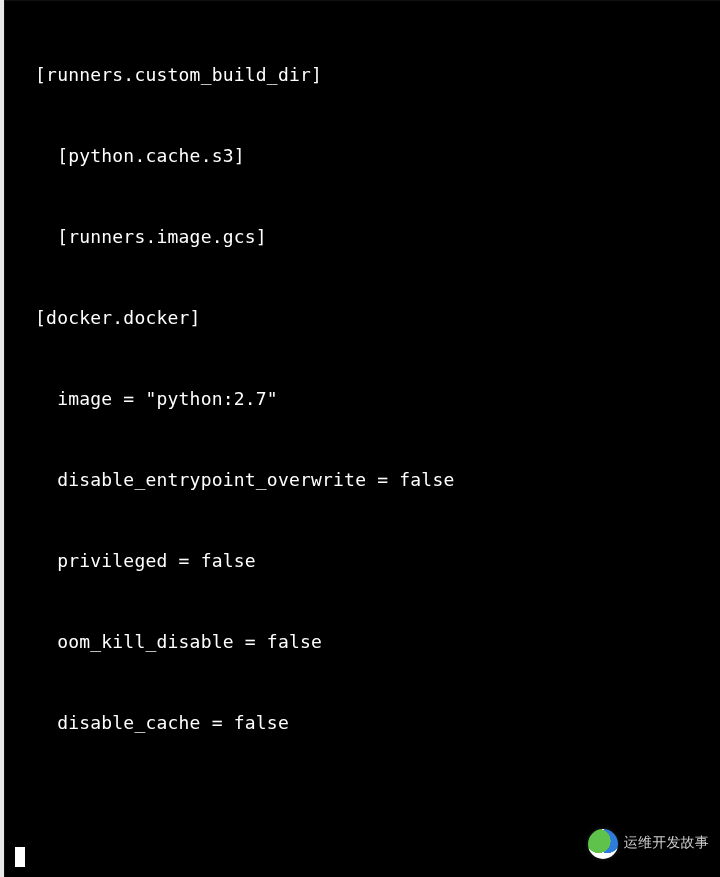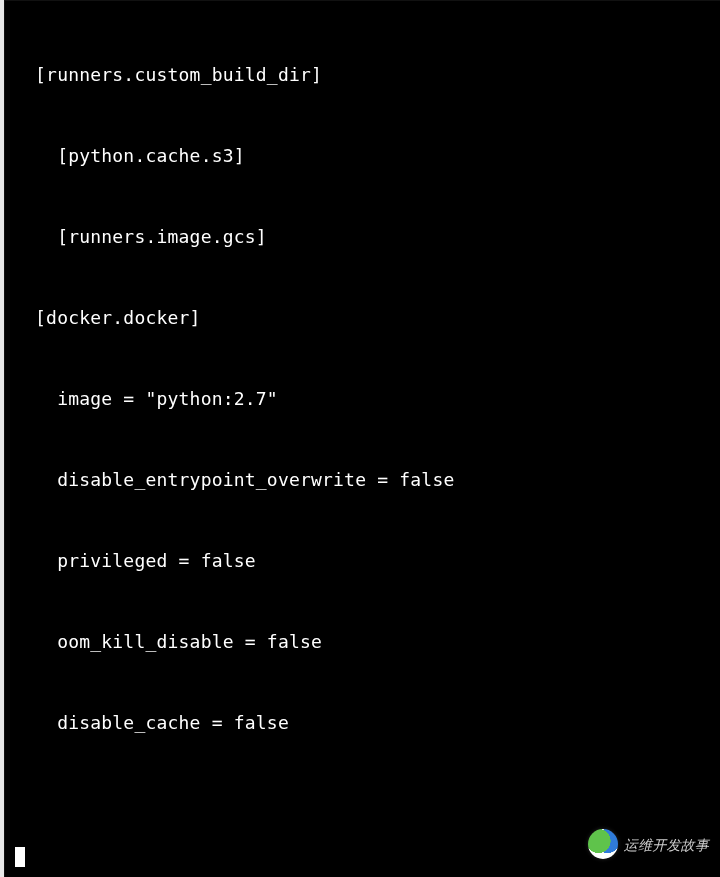--- a/index.html
+++ b/index.html
@@ -34,23 +34,22 @@
     left: 10px;
     width: 10px;
     height: 20px;
     background: #fff;
   }
   .badge {
     position: absolute;
     right: 18px;
     bottom: 18px;
     display: flex;
-    align-items: flex-end;
+    align-items: flex-start;
     gap: 6px;
-    font-style: italic;
   }
   .badge-logo {
     width: 30px;
     height: 30px;
     background: radial-gradient(circle at 35% 40%, #5fc34b 0 45%, transparent 46%),
                 radial-gradient(circle at 65% 40%, #2f7bd9 0 45%, transparent 46%),
                 #fff;
     border-radius: 50%;
     display: inline-block;
     box-shadow: 0 0 4px rgba(255,255,255,.15);

